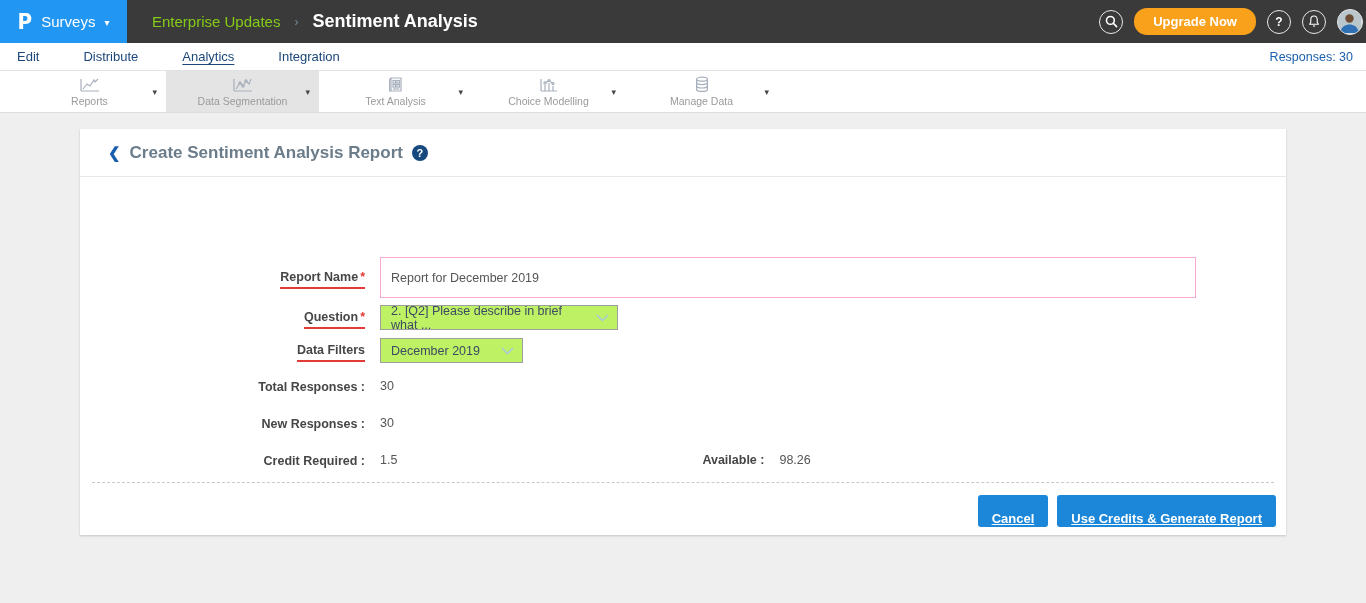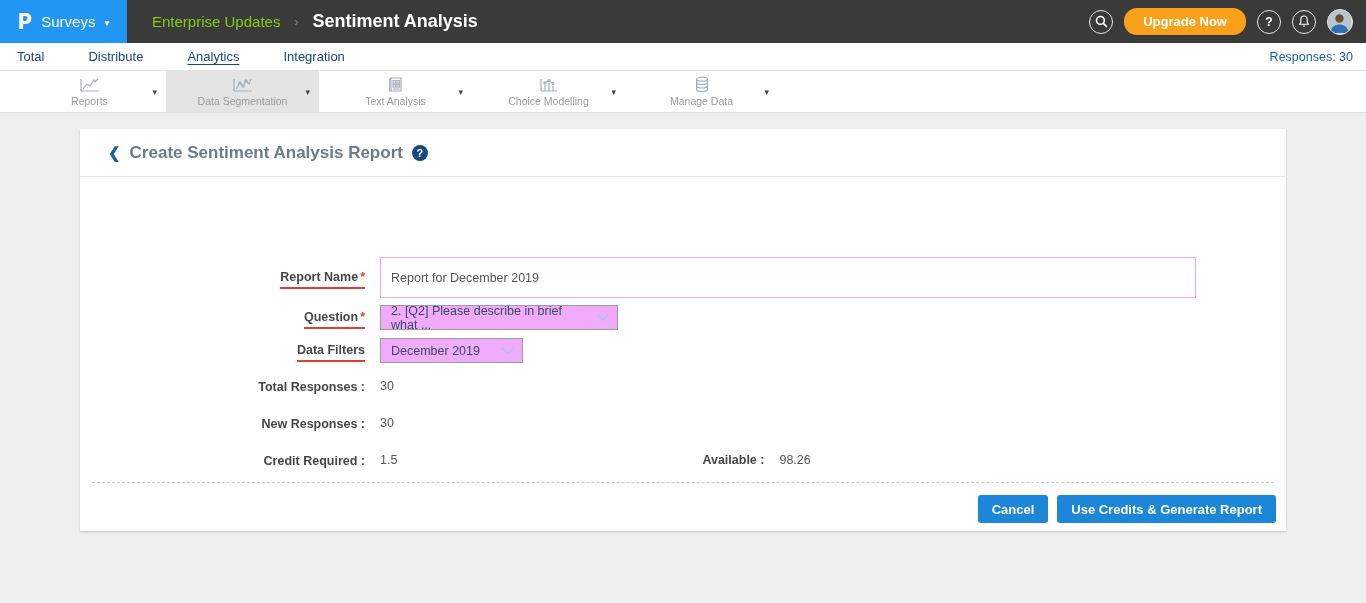--- a/index.html
+++ b/index.html
@@ -8,21 +8,21 @@
   
   .topbar { height:43px; background:#3a3a3a; display:flex; align-items:stretch; }
   .logo-block { width:127px; background:#2196f3; display:flex; align-items:center; justify-content:center; gap:9px; cursor:pointer; }
   .logo-glyph { color:#fff; font-weight:bold; font-size:20px; font-family:"DejaVu Sans", sans-serif; transform:scaleY(1.05); }
   .product-name { color:#fff; font-size:15px; }
   .logo-caret { color:#fff; font-size:10px; margin-top:2px; }
   .breadcrumb { display:flex; align-items:center; margin-left:25px; gap:14px; }
   .crumb-parent { color:#84cc16; font-size:15px; cursor:pointer; }
   .crumb-sep { color:#7a8b96; font-size:12px; }
   .crumb-current { color:#ffffff; font-size:18px; font-weight:bold; }
-  .top-actions { margin-left:auto; display:flex; align-items:center; gap:11px; padding-right:13px; }
+  .top-actions { margin-left:auto; display:flex; align-items:center; gap:11px; padding-right:3px; }
   .circle-btn { width:24px; height:24px; border:1.5px solid #e8e8e8; border-radius:50%; display:flex; align-items:center; justify-content:center; cursor:pointer; color:#fff; font-size:12px; font-weight:bold; }
   .upgrade-btn { background:#f9a11b; color:#fff; font-size:13px; font-weight:bold; border:none; border-radius:13px; padding:6px 19px; cursor:pointer; }
   .avatar { width:26px; height:26px; border:1.5px solid #e8e8e8; border-radius:50%; overflow:hidden; background:#cfd8dc; cursor:pointer; }
 
   
   .subnav { height:28px; background:#fff; border-bottom:1px solid #e2e2e2; display:flex; align-items:center; padding:0 13px 0 17px; }
   .subnav-item { color:#1b4779; font-size:13px; margin-right:44px; cursor:pointer; text-decoration:none; }
   .subnav-item.active { text-decoration:underline; text-underline-offset:3px; }
   .responses-count { margin-left:auto; color:#1b5fae; font-size:12.5px; }
 
@@ -44,33 +44,33 @@
   .help-badge { width:16px; height:16px; background:#17497e; color:#fff; border-radius:50%; font-size:11px; font-weight:bold; display:flex; align-items:center; justify-content:center; cursor:pointer; }
 
   .card-body { padding-top:39px; }
   .form-row { display:flex; align-items:center; }
   .label-col { width:285px; text-align:right; flex-shrink:0; }
   .field-col { margin-left:15px; }
   .f-label { font-size:12.5px; font-weight:bold; color:#464646; display:inline-block; }
   .f-label.req-underline { border-bottom:2.5px solid #e23c39; padding-bottom:3px; }
   .req-star { color:#e23c39; font-weight:bold; margin-left:2px; }
   .text-input { width:816px; height:41px; border:1px solid #f9a8d4; font-size:12.5px; color:#555; padding:12px 10px; font-family:"Liberation Sans", sans-serif; }
-  .pseudo-select { height:25px; border:1px solid #9e9e9e; display:flex; align-items:center; padding:0 8px 0 10px; cursor:pointer; background:#f0abfc; }
+  .pseudo-select { height:25px; border:1px solid #9e9e9e; display:flex; align-items:center; padding:0 8px 0 10px; cursor:pointer; background:#bef264; }
   .pseudo-select .sel-text { font-size:12.5px; color:#3c4a63; flex:1; }
   .sel-chevron { margin-left:12px; }
   .q-select { width:238px; }
   .df-select { width:143px; }
   .stat-row { margin-top:0; }
   .stat-label { font-size:12.5px; font-weight:bold; color:#464646; }
   .stat-value { font-size:12.5px; color:#555; margin-left:15px; }
   .available-group { display:flex; align-items:center; margin-left:305px; }
 
   .dashed-divider { border:none; border-top:1px dashed #c9c9c9; margin:13px 12px 0 12px; }
   .actions-row { display:flex; justify-content:flex-end; gap:9px; padding:12px 10px 8px 0; }
-  .btn { background:#1c87d9; color:#fff; border:none; border-radius:3px; font-size:13px; font-weight:bold; height:28px; padding:6px 14px; cursor:pointer; font-family:"Liberation Sans", sans-serif; }
+  .btn { background:#1c87d9; color:#fff; border:none; border-radius:3px; font-size:13px; font-weight:bold; height:18px; padding:16px 14px; cursor:pointer; font-family:"Liberation Sans", sans-serif;text-decoration:underline; }
 
   .mb7 { margin-bottom:7px;margin-top:41px; } .mb8 { margin-bottom:8px; } .mb14 { margin-bottom:14px; }
   .mb19 { margin-bottom:19px; }
 </style>
 </head>
 <body>
 
 <header class="topbar">
   <div class="logo-block">
     <span class="logo-glyph">P</span>
@@ -103,21 +103,21 @@
       <svg width="23" height="23" viewBox="0 0 23 23">
           <rect width="23" height="23" fill="#b9c6cc"></rect>
           <circle cx="11.5" cy="8.5" r="4.2" fill="#6d4c35"></circle>
           <path d="M2.5 23 C2.5 16.5 8 14.5 11.5 14.5 C15 14.5 20.5 16.5 20.5 23 Z" fill="#2e6fb5"></path>
         </svg>
     </div>
   </div>
 </header>
 
 <nav class="subnav">
-  <a class="subnav-item">Total</a>
+  <a class="subnav-item">Edit</a>
   <a class="subnav-item">Distribute</a>
   <a class="subnav-item active">Analytics</a>
   <a class="subnav-item">Integration</a>
   <span class="responses-count">Responses: 30</span>
 </nav>
 
 <div class="toolbar">
   <div class="tool-item">
     <span class="tool-icon">
       <svg width="22" height="16" viewBox="0 0 22 16">

